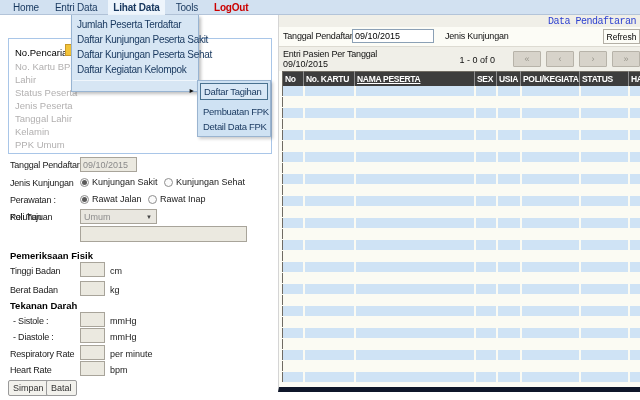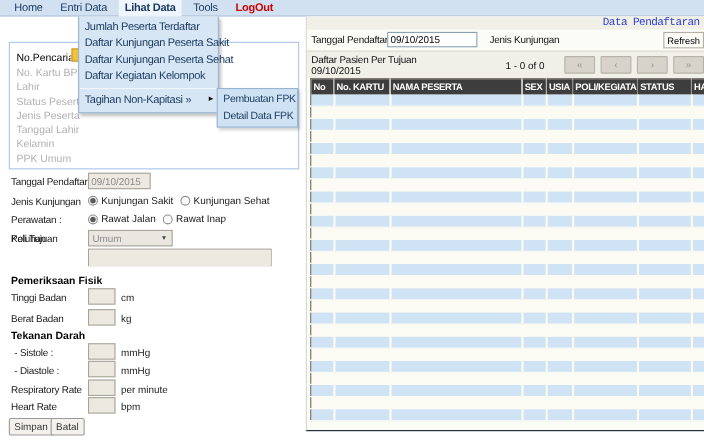--- a/index.html
+++ b/index.html
@@ -84,21 +84,21 @@
   }
   .btn{
     position:absolute;height:16px;box-sizing:border-box;
     background:#f2f1ec;border:1px solid #9a9a9a;border-radius:2px;
     font-family:"Liberation Sans",sans-serif;font-size:9px;color:#333;
     padding:0 4px;line-height:13px;
   }
   
   .right-panel{
     position:absolute;left:278px;top:15px;width:362px;height:377px;
-    border-left:1px solid #d5d5d5;border-bottom:1px solid #0f172a;
+    border-left:1px solid #d5d5d5;border-bottom:5px solid #0f172a;
     background:#fcfcf6;box-sizing:border-box;
   }
   .rp-titlebar{position:absolute;left:0;top:0;width:100%;height:12px;background:#f0efe8;}
   .rp-title{
     position:absolute;right:4px;top:1px;
     font-family:"Liberation Mono",monospace;font-size:10px;color:#2b3fd0;
     letter-spacing:-0.5px;white-space:nowrap;
   }
   .rp-controls{position:absolute;left:0;top:12px;width:100%;height:19px;background:#fcfcf6;}
   .rp-lab{position:absolute;top:4px;font-size:9px;letter-spacing:-0.2px;color:#111;white-space:nowrap;}
@@ -157,26 +157,26 @@
   <span class="mi logout">LogOut</span>
 </div>
 
 <div class="dropdown">
   <div class="dd-item">Jumlah Peserta Terdaftar</div>
   <div class="dd-item">Daftar Kunjungan Peserta Sakit</div>
   <div class="dd-item">Daftar Kunjungan Peserta Sehat</div>
   <div class="dd-item">Daftar Kegiatan Kelompok</div>
   <div class="dd-divider"></div>
   <div class="dd-item">
-    <span>Tagihan Non-Kapitasi »</span>
     <span class="dd-arrow">►</span>
   </div>
 </div>
 
 <div class="submenu">
+  <div class="sm-item hover">Daftar Tagihan</div>
   <div class="sm-item">Pembuatan FPK</div>
   <div class="sm-item">Detail Data FPK</div>
 </div>
 
 <div class="search-panel">
   <span class="sp-label">No.Pencarian :</span>
   <input class="sp-input" style="">
   <div class="sp-field" style="top:22px">No. Kartu BPJS</div>
   <div class="sp-field" style="top:35px">Lahir</div>
   <div class="sp-field" style="top:48px">Status Peserta</div>
@@ -249,35 +249,35 @@
     <input class="rp-date" value="09/10/2015" style="">
     <span class="rp-lab" style="left:166px">Jenis Kunjungan</span>
     <div class="rp-select">
       <span>Semua</span>
       <span class="sel-arrow">▼</span>
     </div>
     <button class="rp-refresh">Refresh</button>
   </div>
 
   <div class="rp-listbar">
-    <div class="lb-title">Daftar Pasien Per Tujuan</div>
+    <div class="lb-title">Entri Pasien Per Tanggal</div>
     <div class="lb-date">09/10/2015</div>
     <span class="lb-count">1 - 0 of 0</span>
     <button class="pg" style="left:234px">«</button>
     <button class="pg" style="left:267px">‹</button>
     <button class="pg" style="left:300px">›</button>
     <button class="pg" style="left:333px">»</button>
   </div>
 
   <table class="rp-table">
     <thead>
         <tr>
           <th style="width: 18px;">No</th>
           <th style="width: 48px;">No. KARTU</th>
-          <th style="width: 117px;">NAMA PESERTA</th>
+          <th style="width: 117px; text-decoration: underline;">NAMA PESERTA</th>
           <th style="width: 19px;">SEX</th>
           <th style="width: 21px;">USIA</th>
           <th style="width: 56px;">POLI/KEGIATAN</th>
           <th style="width: 46px;">STATUS</th>
           <th style="width: 27px;">HAPUS</th>
         </tr>
       </thead>
     <tbody>
         <tr class="even">
           <td></td>

